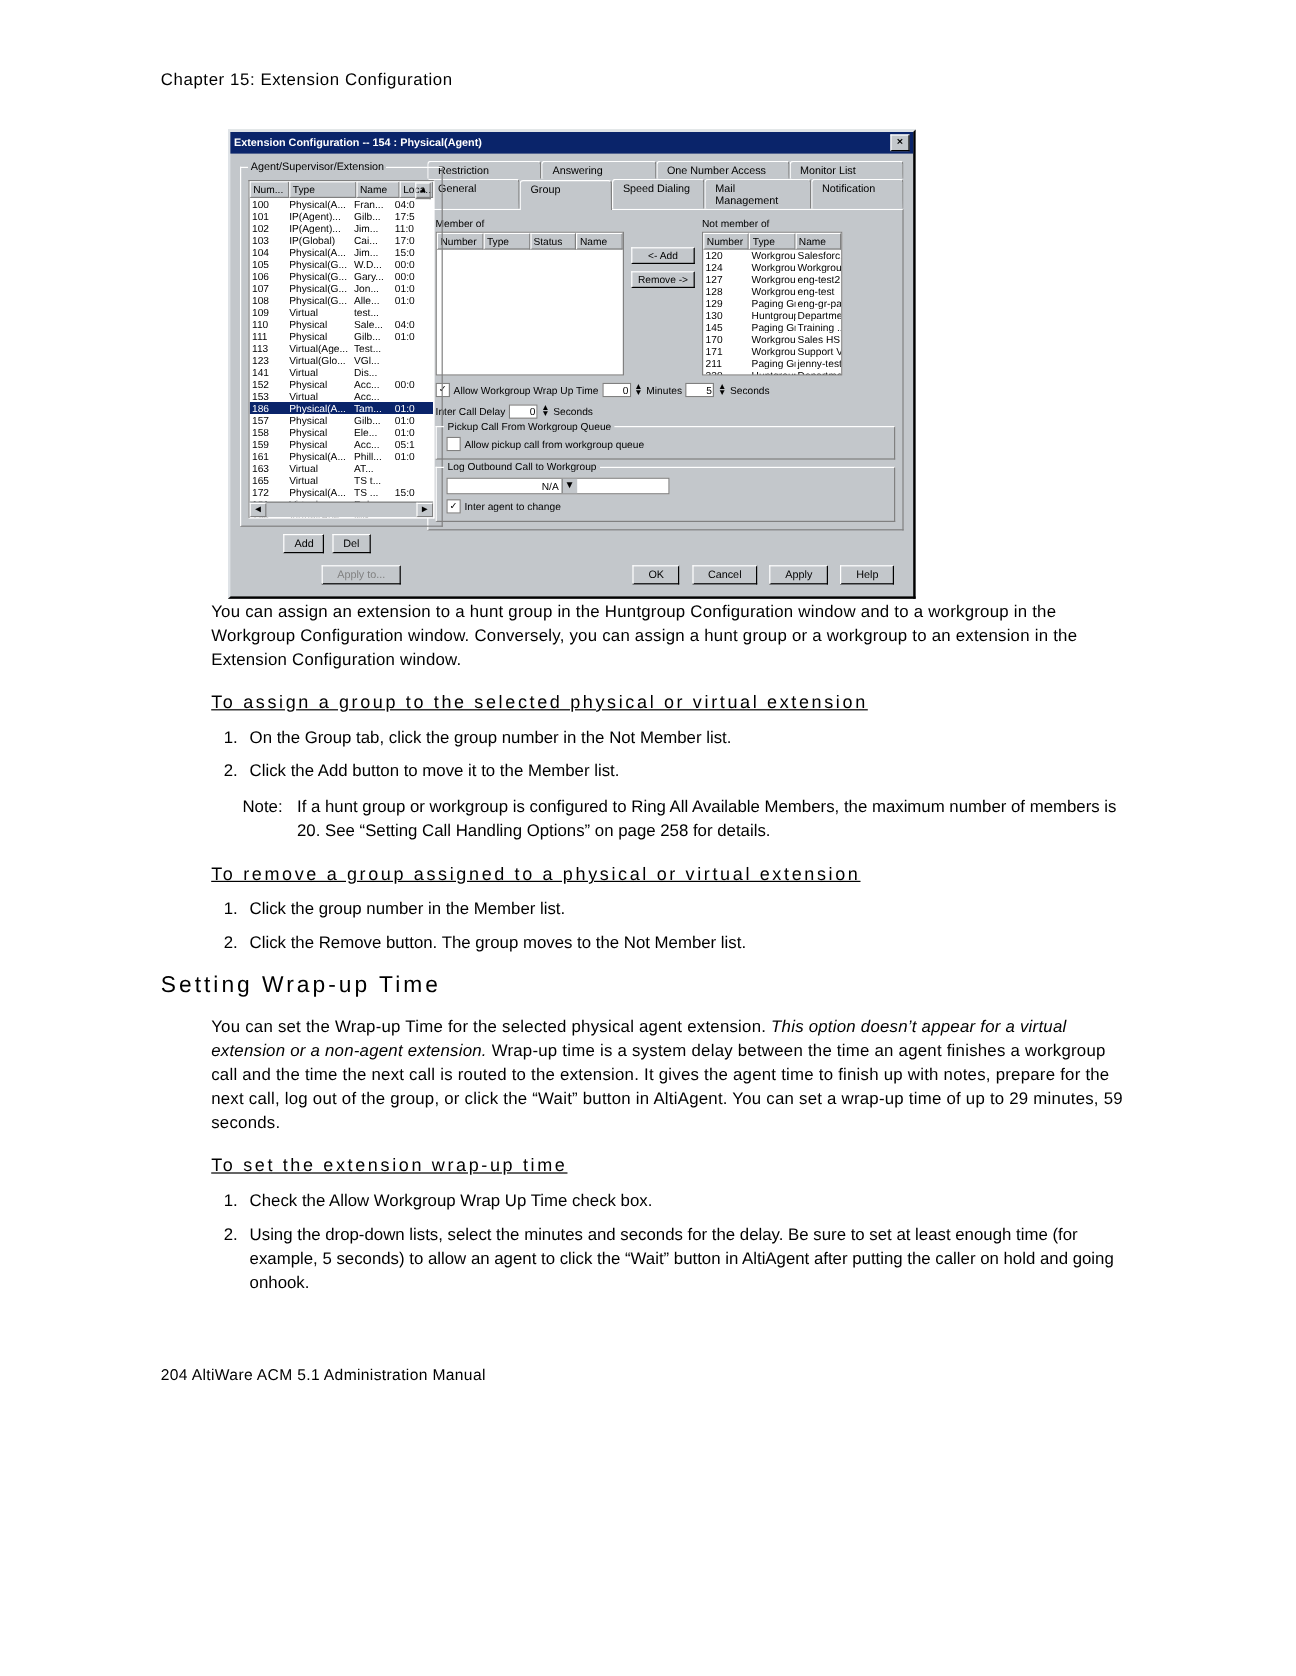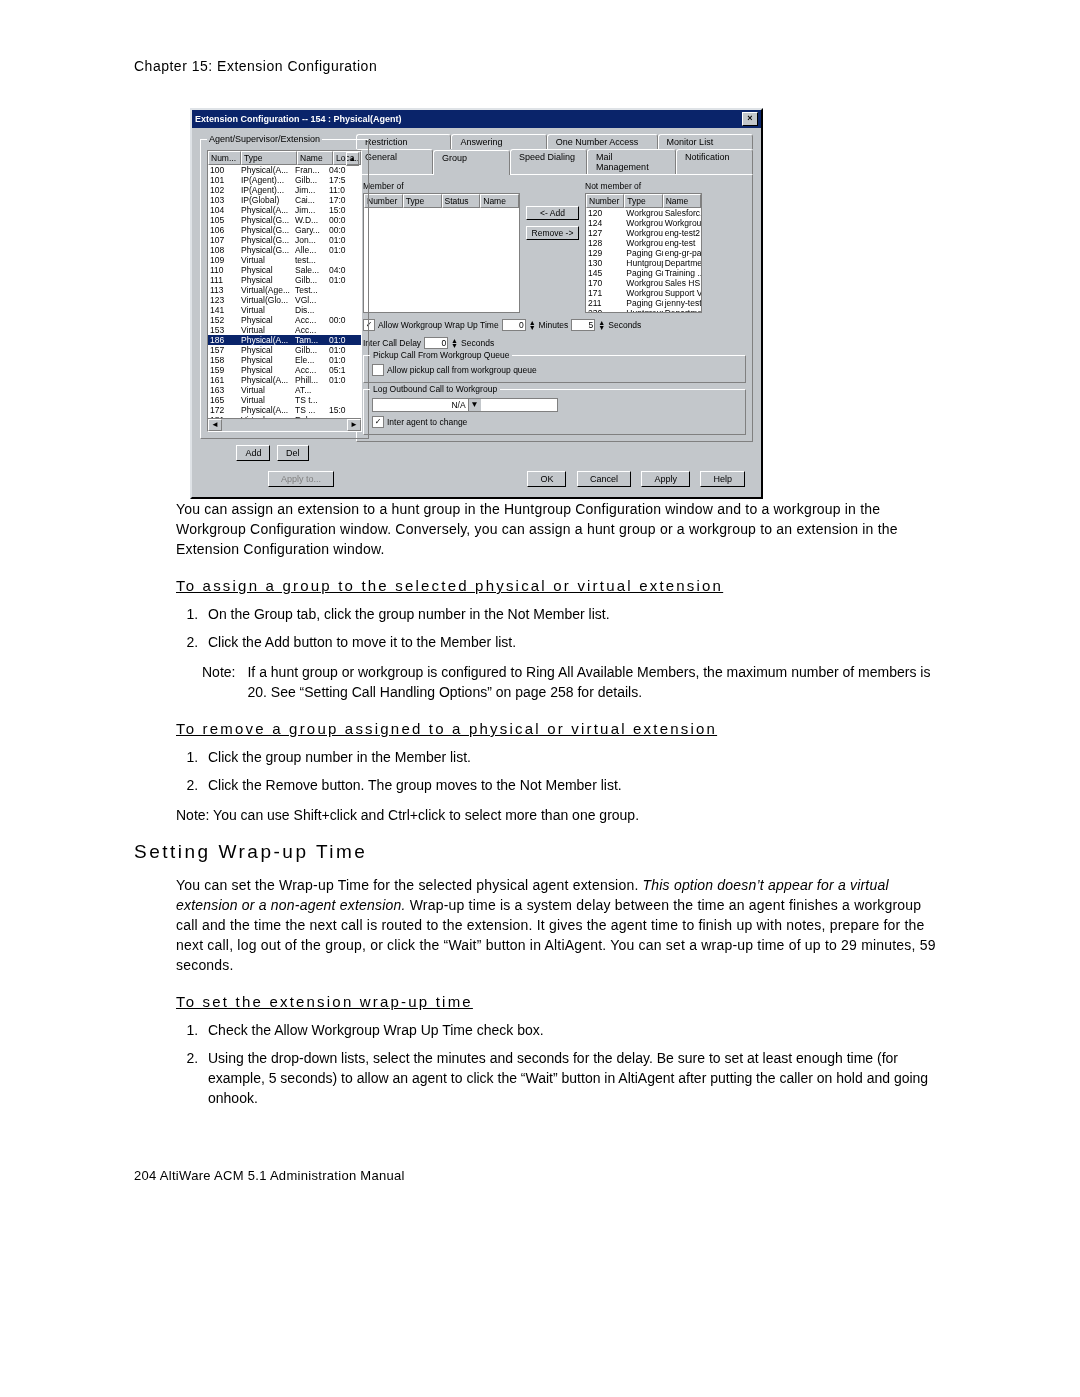--- a/index.html
+++ b/index.html
@@ -685,21 +685,20 @@
     <div class="note-row">
       <div class="note-label">Note:</div>
       <div>If a hunt group or workgroup is configured to Ring All Available Members, the maximum number of members is 20. See “Setting Call Handling Options” on page 258 for details.</div>
     </div>
 
     <div class="h3">To remove a group assigned to a physical or virtual extension</div>
     <ol class="steps">
       <li>Click the group number in the Member list.</li>
       <li>Click the Remove button. The group moves to the Not Member list.</li>
     </ol>
-    <p class="note-inline">Note:   You can use Shift+click and Ctrl+click to select more than one group.</p>
   </div>
 
   <div class="h2">Setting Wrap-up Time</div>
   <div class="body-indent">
     <p class="body">
       <span>You can set the Wrap-up Time for the selected physical agent extension. </span>
       <span class="italic">This option doesn’t appear for a virtual extension or a non-agent extension.</span>
       <span> Wrap-up time is a system delay between the time an agent finishes a workgroup call and the time the next call is routed to the extension. It gives the agent time to finish up with notes, prepare for the next call, log out of the group, or click the “Wait” button in AltiAgent. You can set a wrap-up time of up to 29 minutes, 59 seconds.</span>
     </p>
     <div class="h3">To set the extension wrap-up time</div>

